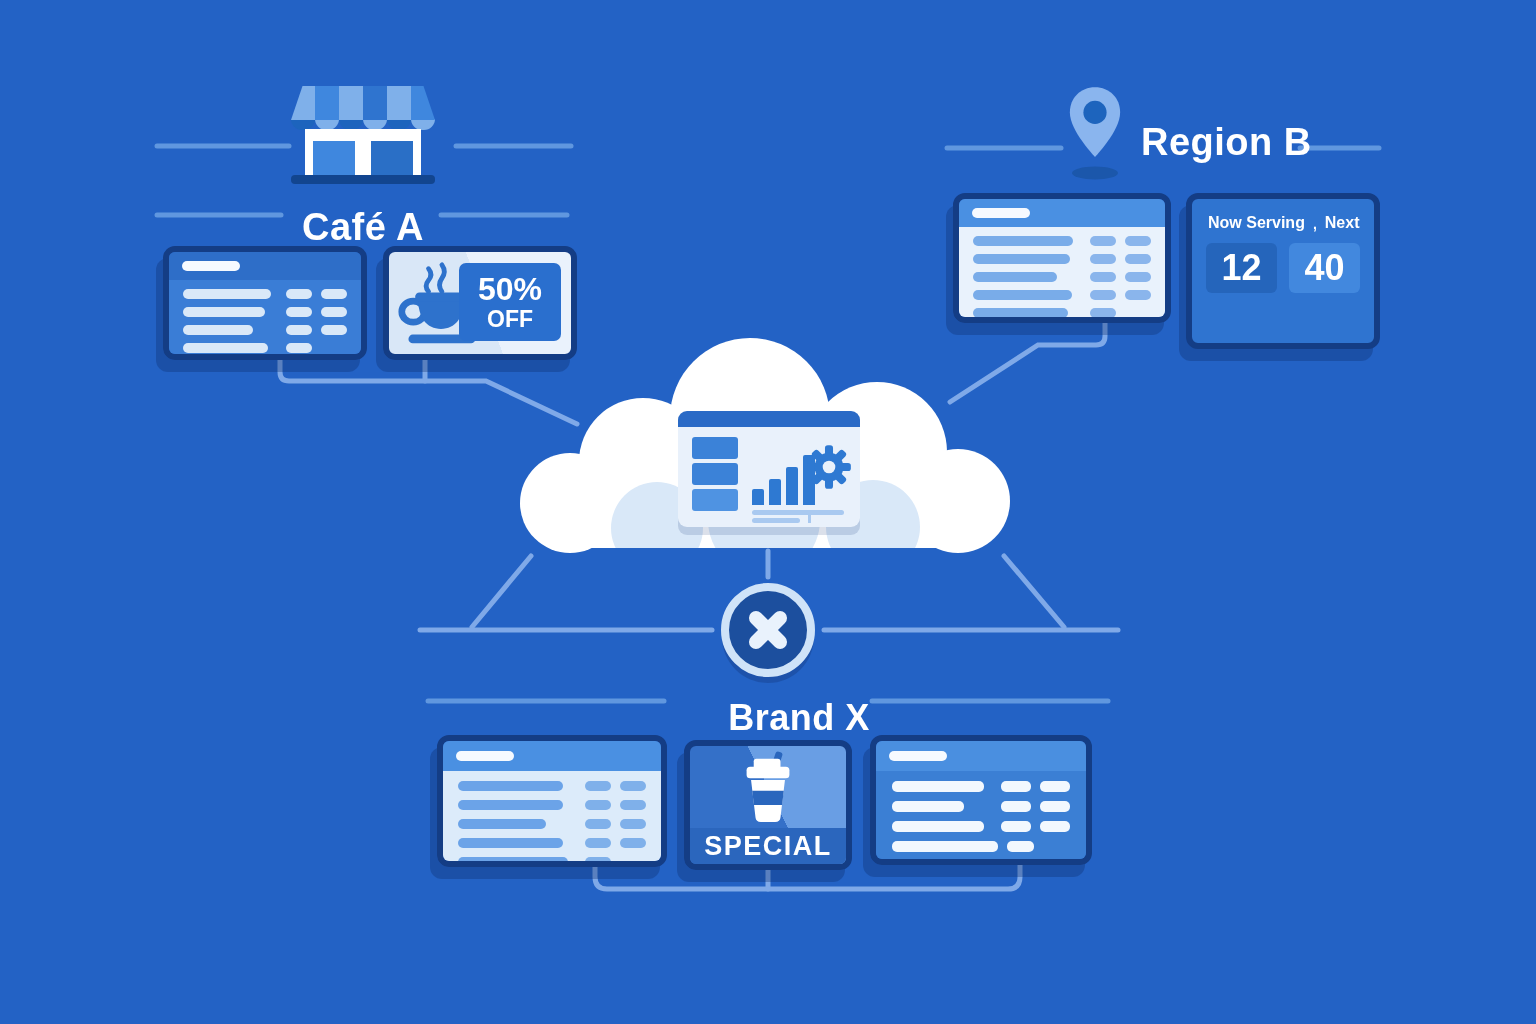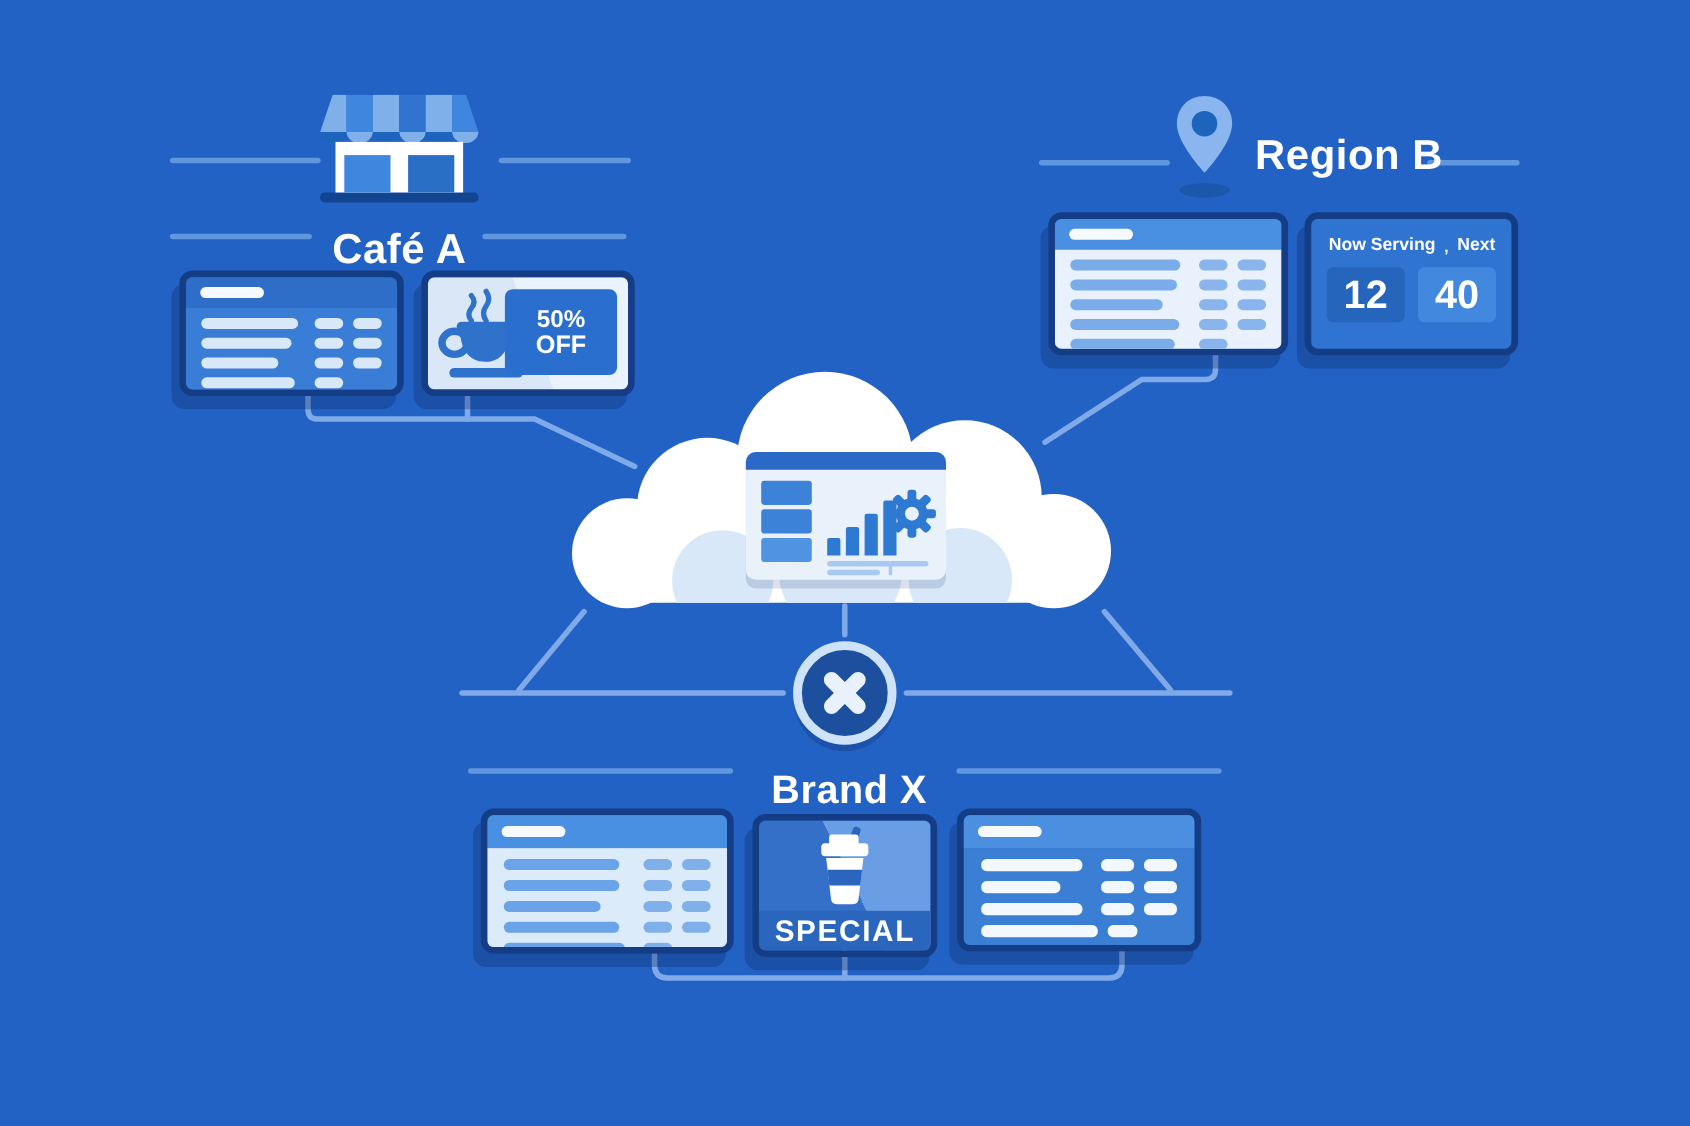--- a/index.html
+++ b/index.html
@@ -3,21 +3,21 @@
 <meta charset="utf-8">
 <style>
   html,body{margin:0;padding:0;background:#2362c5;}
   #stage{position:relative;width:1536px;height:1024px;background:#2362c5;overflow:hidden;
          font-family:"Liberation Sans",sans-serif;}
   #wires{position:absolute;left:0;top:0;pointer-events:none;}
 
   .label{position:absolute;color:#ffffff;font-weight:700;letter-spacing:.5px;margin-top:16px;}
   #cafe-label{left:263px;top:190px;width:200px;text-align:center;font-size:38px;}
   #region-label{left:1141px;top:105px;font-size:38px;}
-  #brand-label{left:662px;top:681px;width:220px;text-align:center;font-size:36px;}
+  #brand-label{left:689px;top:681px;width:220px;text-align:center;font-size:36px;}
 
   
   .board{position:absolute;box-sizing:border-box;border:6px solid #143d85;border-radius:12px;
          overflow:hidden;box-shadow:-7px 12px 0 rgba(13,44,105,.32);}
   .bhead{display:flex;align-items:center;padding-left:13px;}
   .bpill{width:58px;height:10px;border-radius:5px;background:#f6faff;}
   .bbody{display:flex;flex-direction:column;}
   .mrow{display:flex;align-items:center;}
   .mline{height:10px;border-radius:5px;flex:0 0 auto;}
   .sp{flex:1;}
@@ -45,25 +45,25 @@
   #board-c3 .blk{width:30px;height:11px;}
   #board-c3 .mline{height:11px;}
 
   
   #board-a2{left:383px;top:246px;width:194px;height:114px;
             background:linear-gradient(70deg,#d9e7f7 52%,#eaf2fc 52%);}
   #promo-cup{position:absolute;left:8px;top:8px;}
   #promo-box{position:absolute;right:10px;top:11px;width:102px;height:78px;background:#2a6fce;
              border-radius:7px;color:#fff;display:flex;flex-direction:column;align-items:center;
              justify-content:center;line-height:1.05;}
-  #promo-box .pct{font-size:22px;font-weight:800;}
+  #promo-box .pct{font-size:32px;font-weight:800;}
   #promo-box .off{font-size:23px;font-weight:800;}
 
   
-  #board-b2{left:1186px;top:193px;width:194px;height:130px;background:#2f74d0;}
+  #board-b2{left:1186px;top:193px;width:194px;height:156px;background:#2f74d0;}
   .q-top{display:flex;align-items:flex-end;gap:8px;padding:15px 8px 0 16px;color:#fff;
          font-weight:600;font-size:16px;white-space:nowrap;}
   .q-comma{font-size:14px;}
   .q-boxes{display:flex;gap:12px;padding:11px 14px 0 14px;align-items:center;}
   .q-box{flex:1;height:50px;border-radius:6px;color:#fff;font-size:36px;font-weight:700;
          display:flex;align-items:center;justify-content:center;}
   .q-now{background:#2565bb;} .q-next{background:#4288de;}
 
   
   #board-c2{left:684px;top:740px;width:168px;height:130px;

